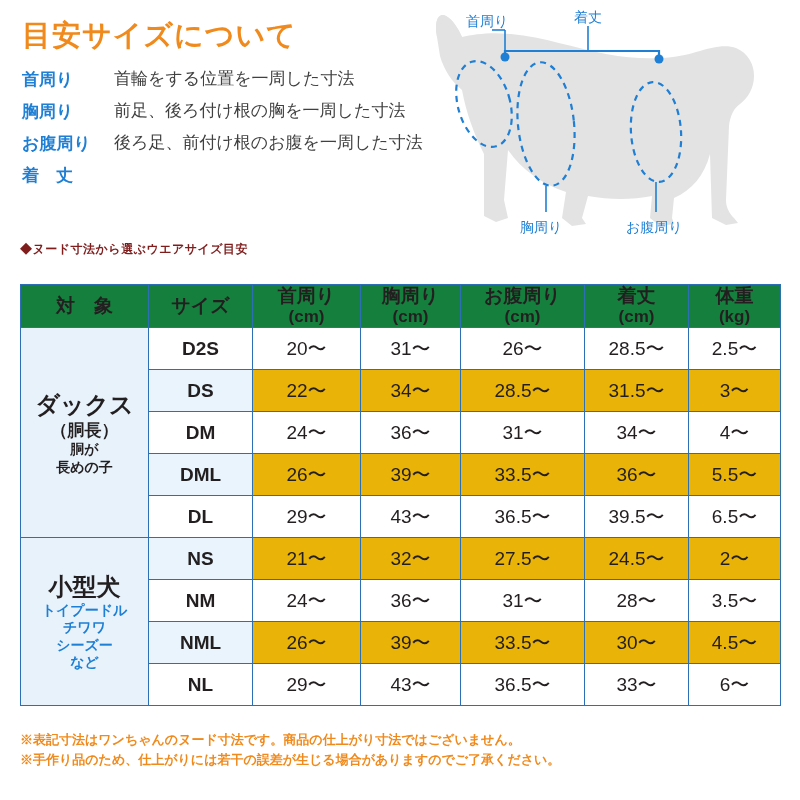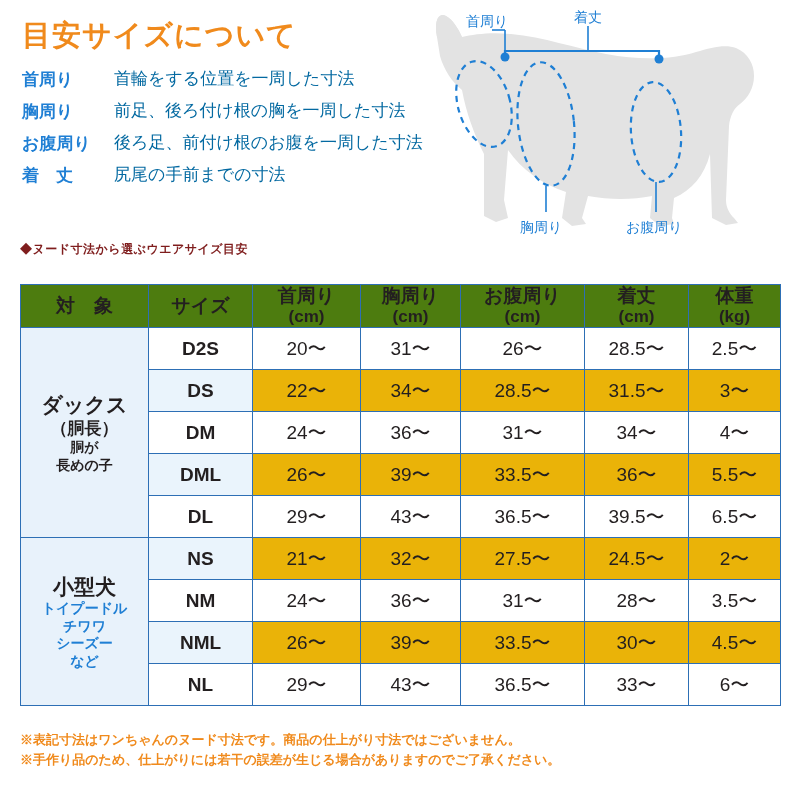--- a/index.html
+++ b/index.html
@@ -49,21 +49,21 @@
   .def-term {
     color: #1f7fd4;
     font-size: 17px;
     font-weight: bold;
     width: 92px;
     flex: 0 0 92px;
     letter-spacing: 0px;
   }
   .def-desc {
     font-size: 17px;
-    color: #0369a1;
+    color: #404040;
     line-height: 1.32;
   }
 
   
   .illus {
     position: absolute;
     right: 6px;
     top: 4px;
     width: 420px;
     height: 250px;
@@ -97,40 +97,40 @@
   table.size-table td {
     border: 1px solid #2d6fb5;
     text-align: center;
     vertical-align: middle;
     font-size: 19px;
     padding: 0;
     height: 41px;
     color: #231f20;
   }
   thead th {
-    background: #4d7c0f;
+    background: #15803d;
     color: #1a4f8a;
     font-weight: bold;
     font-size: 19px;
     line-height: 1.18;
     height: 48px;
   }
   thead th .unit {
     display: block;
     font-size: 17px;
     font-weight: bold;
   }
   td.group {
     background: #e8f2fb;
     color: #1f7fd4;
     font-weight: bold;
     line-height: 1.25;
     padding: 2px 0;
   }
-  td.group .g-main { font-size: 21px; display:block; }
+  td.group .g-main { font-size: 24px; display:block; }
   td.group .g-sub  { font-size: 17px; display:block; }
   td.group .g-small{ font-size: 14px; display:block; color:#231f20; font-weight:bold; }
   td.group .g-small-blue{ font-size: 14px; display:block; color:#1f7fd4; font-weight:bold;}
   td.size {
     font-weight: bold;
     font-size: 22px;
   }
   tbody tr.alt td.val { background: #eab308; }
   tbody tr.alt td.size { background: #eaf4fc; }
   td.val { font-size: 20px; }
@@ -169,21 +169,20 @@
       <div class="def-term">胸周り</div>
       <div class="def-desc">前足、後ろ付け根の胸を一周した寸法</div>
     </div>
     <div class="def-row">
       <div class="def-term">お腹周り</div>
       <div class="def-desc">後ろ足、前付け根のお腹を一周した寸法</div>
     </div>
     <div class="def-row">
       <div class="def-term">着　丈</div>
       <div style="display:flex;flex-direction:column;">
-        <div class="def-desc">尻尾の手前までの寸法</div>
       </div>
     </div>
   </div>
 
   <div class="illus">
     <svg width="420" height="250" viewBox="0 0 420 250" xmlns="http://www.w3.org/2000/svg">
 
       <g>
         <path d="M63 33 C60 18 64 8 72 12 C78 15 84 24 88 33
                  C100 30 118 28 137 30

